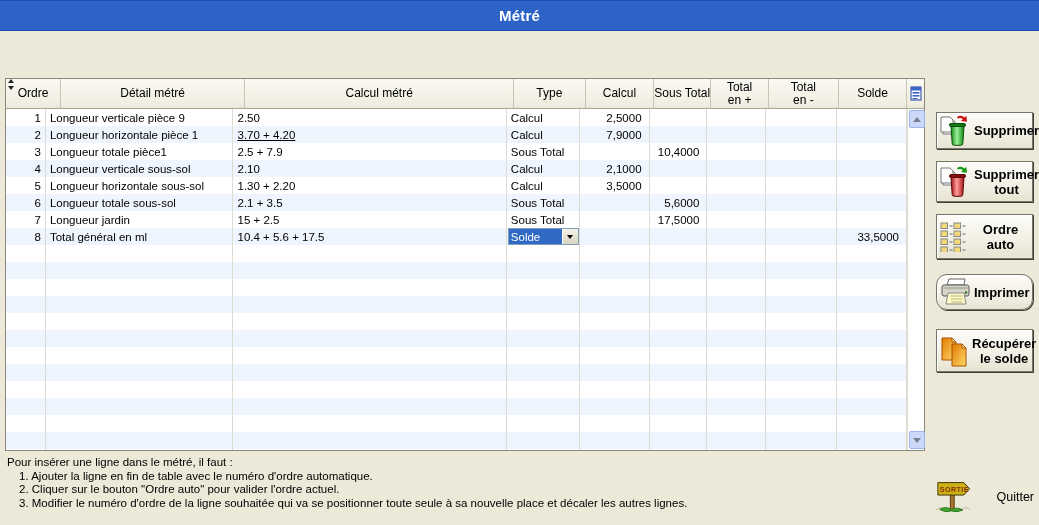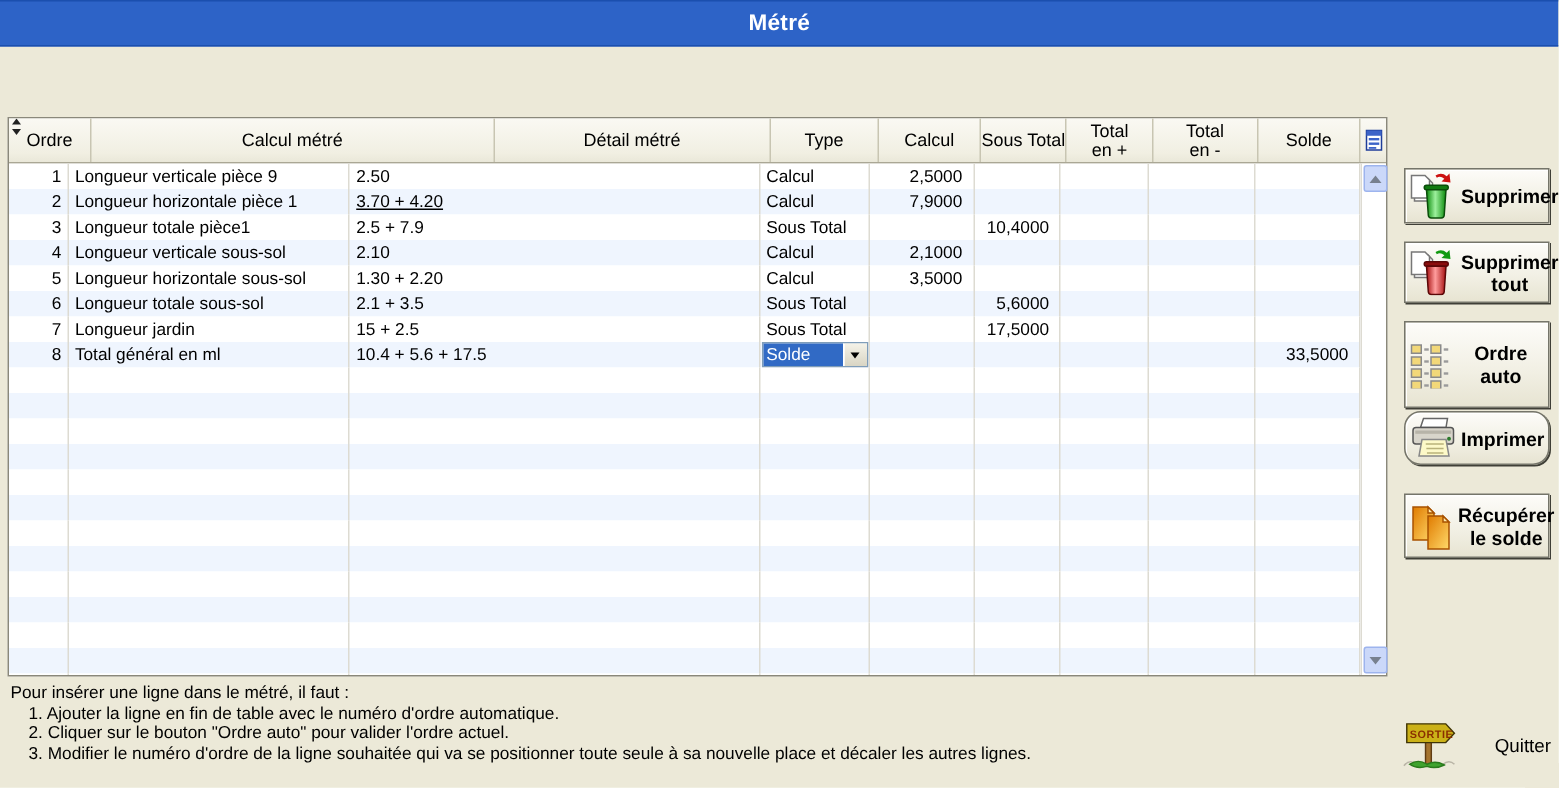--- a/index.html
+++ b/index.html
@@ -49,21 +49,21 @@
 
   
   .side-btn{position:absolute;left:936px;width:97px;box-sizing:border-box;cursor:pointer;
     background:linear-gradient(180deg,#FDFCF9 0%,#F1EFE3 60%,#E7E4D2 100%);
     border:1px solid #75756a;box-shadow:1px 1px 0 #3f3f37, inset 1px 1px 0 #fff;
     display:flex;align-items:center;padding:2px 3px;gap:2px;}
   .side-btn .lbl{flex:1;text-align:center;font-weight:bold;font-size:13px;color:#000;line-height:15px;}
   .side-btn svg{flex:0 0 auto;}
   #btn-supprimer{top:112px;height:37px;}
   #btn-supprimer-tout{top:161px;height:41px;}
-  #btn-ordre-auto{top:214px;height:58px;}
+  #btn-ordre-auto{top:214px;height:45px;}
   #btn-imprimer{top:274px;height:36px;border-radius:11px;}
   #btn-recuperer{top:329px;height:43px;}
 
   
   .instructions{position:absolute;left:7px;top:456px;font-size:11.5px;color:#000;line-height:13.5px;}
   .instructions .step{padding-left:12px;}
 
   
   .quit{position:absolute;left:934px;top:474px;width:100px;height:45px;display:flex;
     align-items:center;gap:24px;cursor:pointer;}
@@ -76,22 +76,22 @@
   <span class="title">Métré</span>
 </div>
 
 <div class="grid">
   <div class="grid-header" id="grid-header">
 
   <div class="hdr-cell" style="width: 56px;">Ordre<span class="sort-icon"><svg width="8" height="11" viewBox="0 0 8 11">
             <path d="M4 0 l3 4 h-6 z" fill="#222"></path>
             <path d="M4 11 l-3 -4 h6 z" fill="#222"></path>
           </svg></span></div>
+      <div class="hdr-cell" style="width: 188px;">Détail métré</div>
       <div class="hdr-cell" style="width: 274px;">Calcul métré</div>
-      <div class="hdr-cell" style="width: 188px;">Détail métré</div>
       <div class="hdr-cell" style="width: 73px;">Type</div>
       <div class="hdr-cell" style="width: 70px;">Calcul</div>
       <div class="hdr-cell" style="width: 58px;">Sous Total</div>
       <div class="hdr-cell" style="width: 59px;">Total
 en +</div>
       <div class="hdr-cell" style="width: 71px;">Total
 en -</div>
       <div class="hdr-cell" style="width: 70px;">Solde</div>
       <div class="hdr-cell hdr-icon-cell"><svg width="12" height="15" viewBox="0 0 12 15">
           <rect x="1" y="1" width="10" height="13" fill="#fff" stroke="#1f3d99"></rect>

